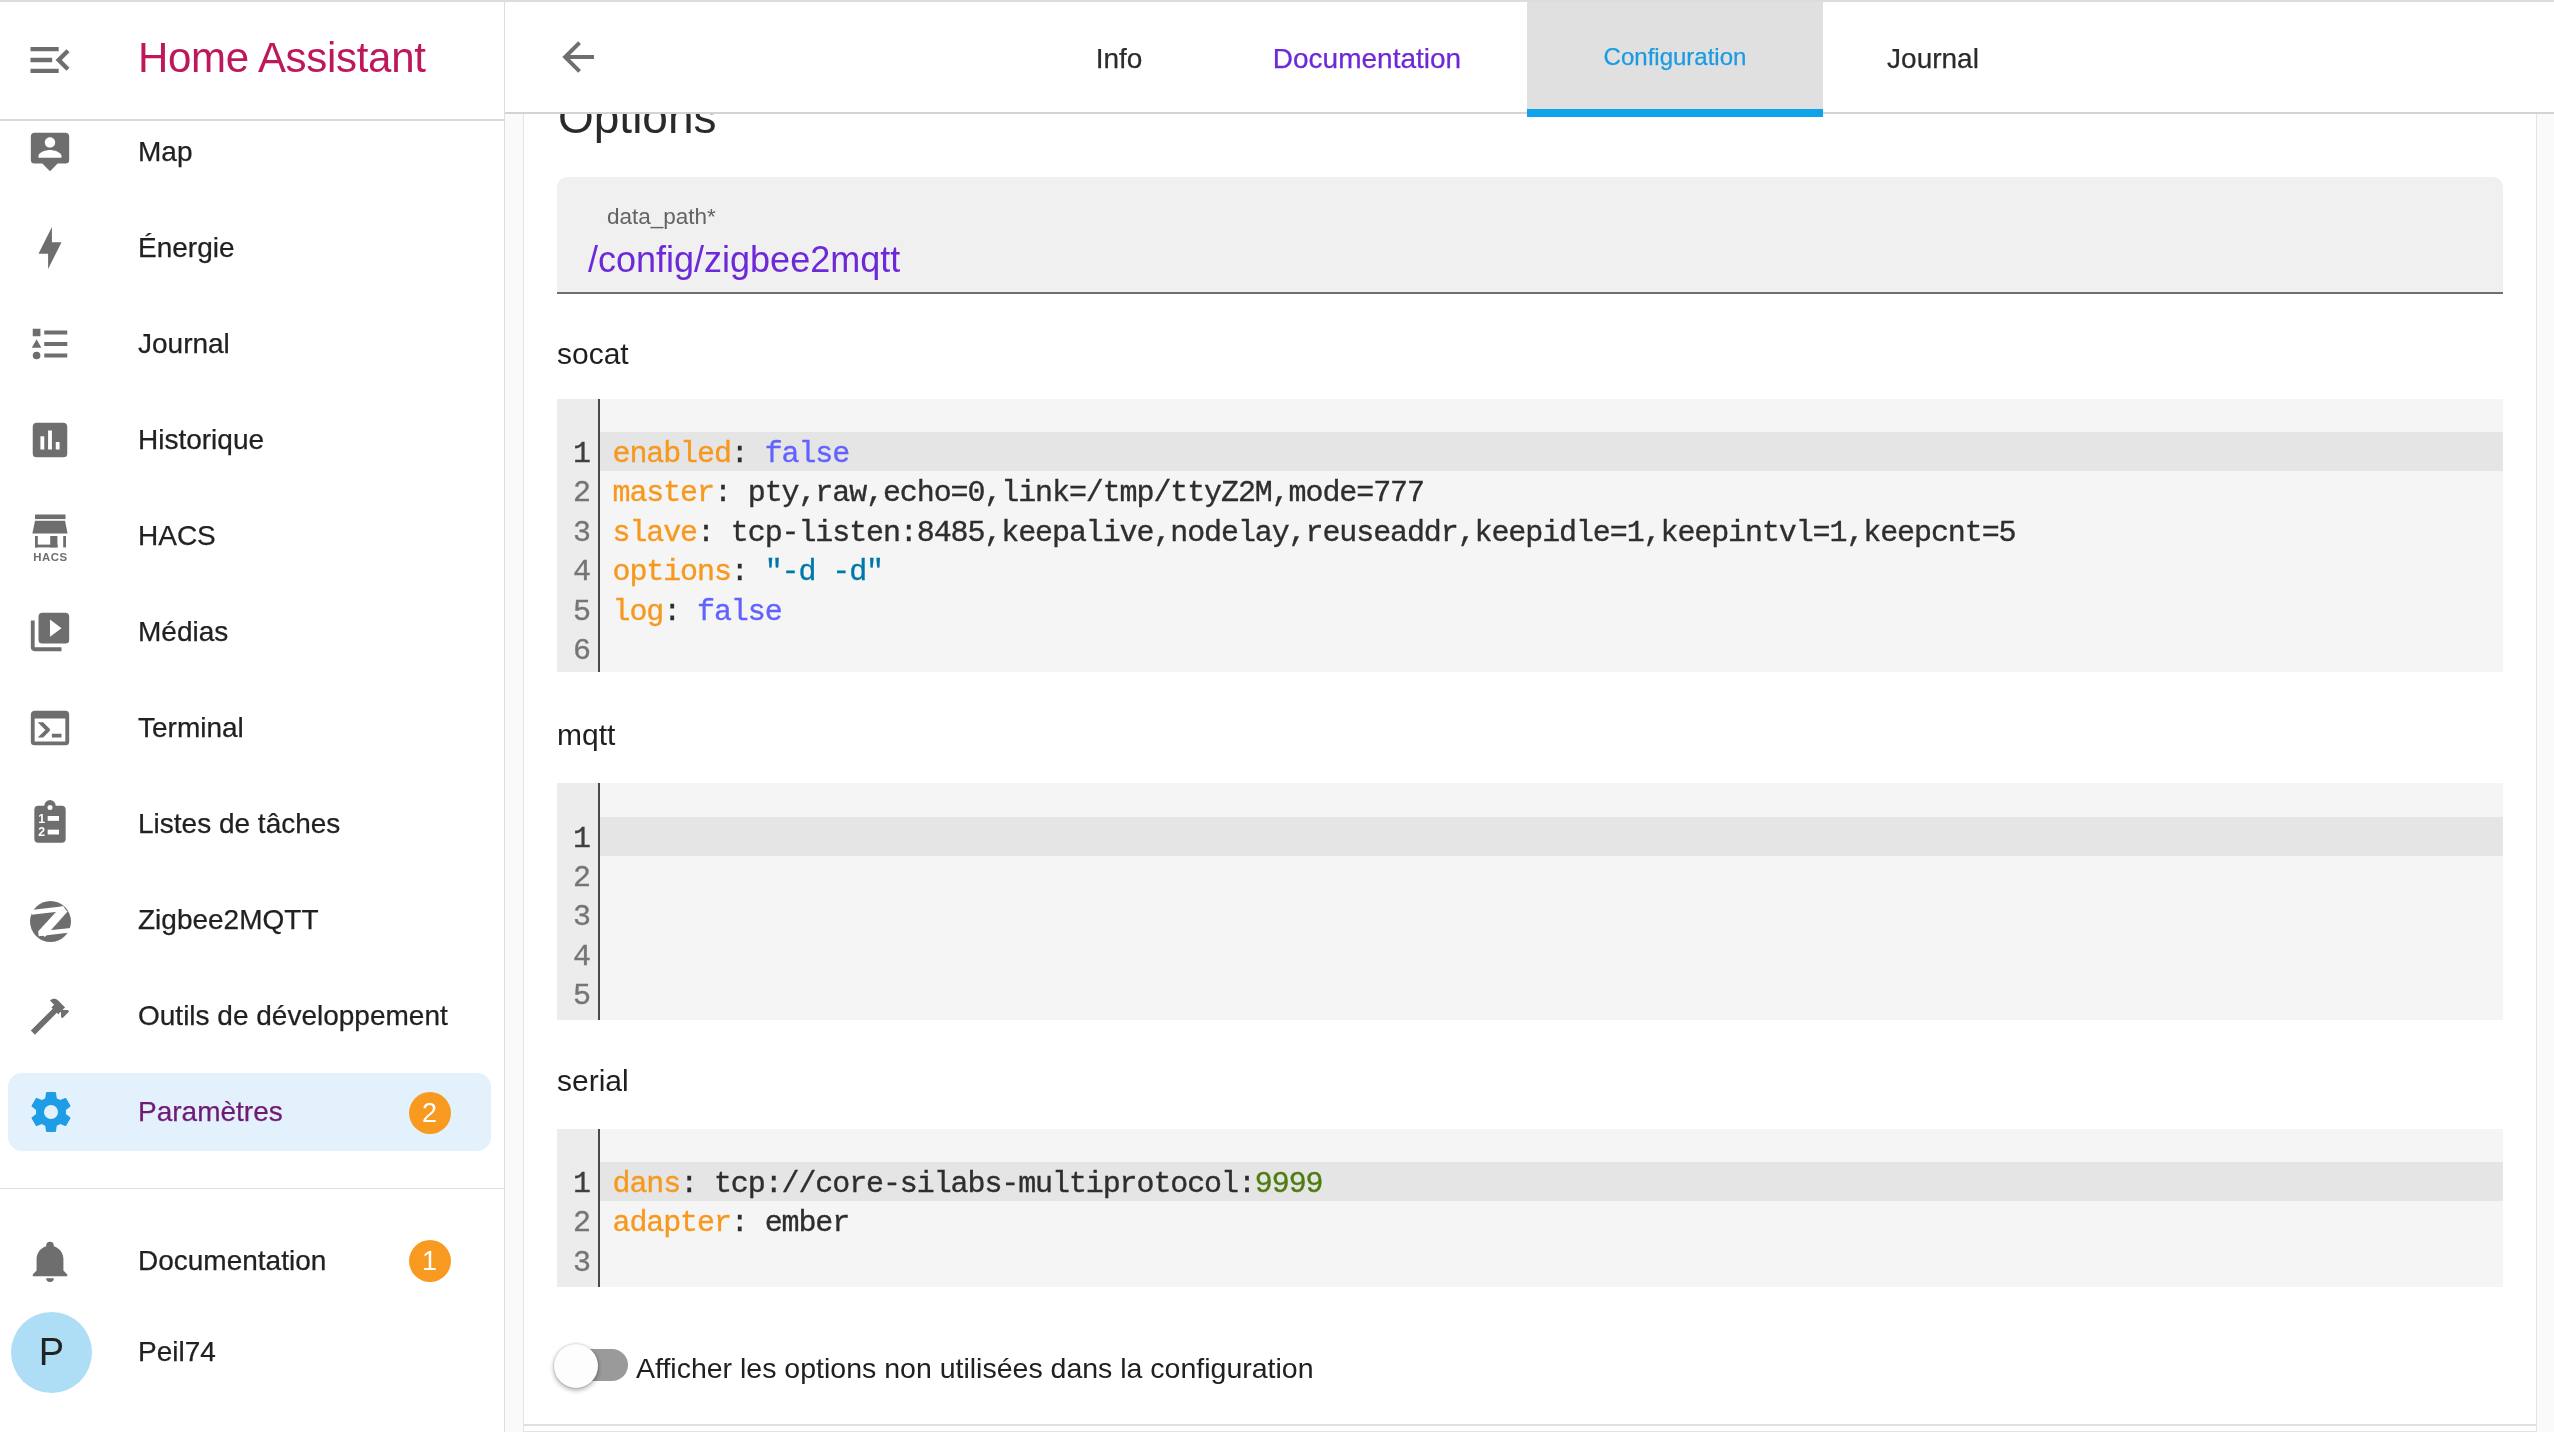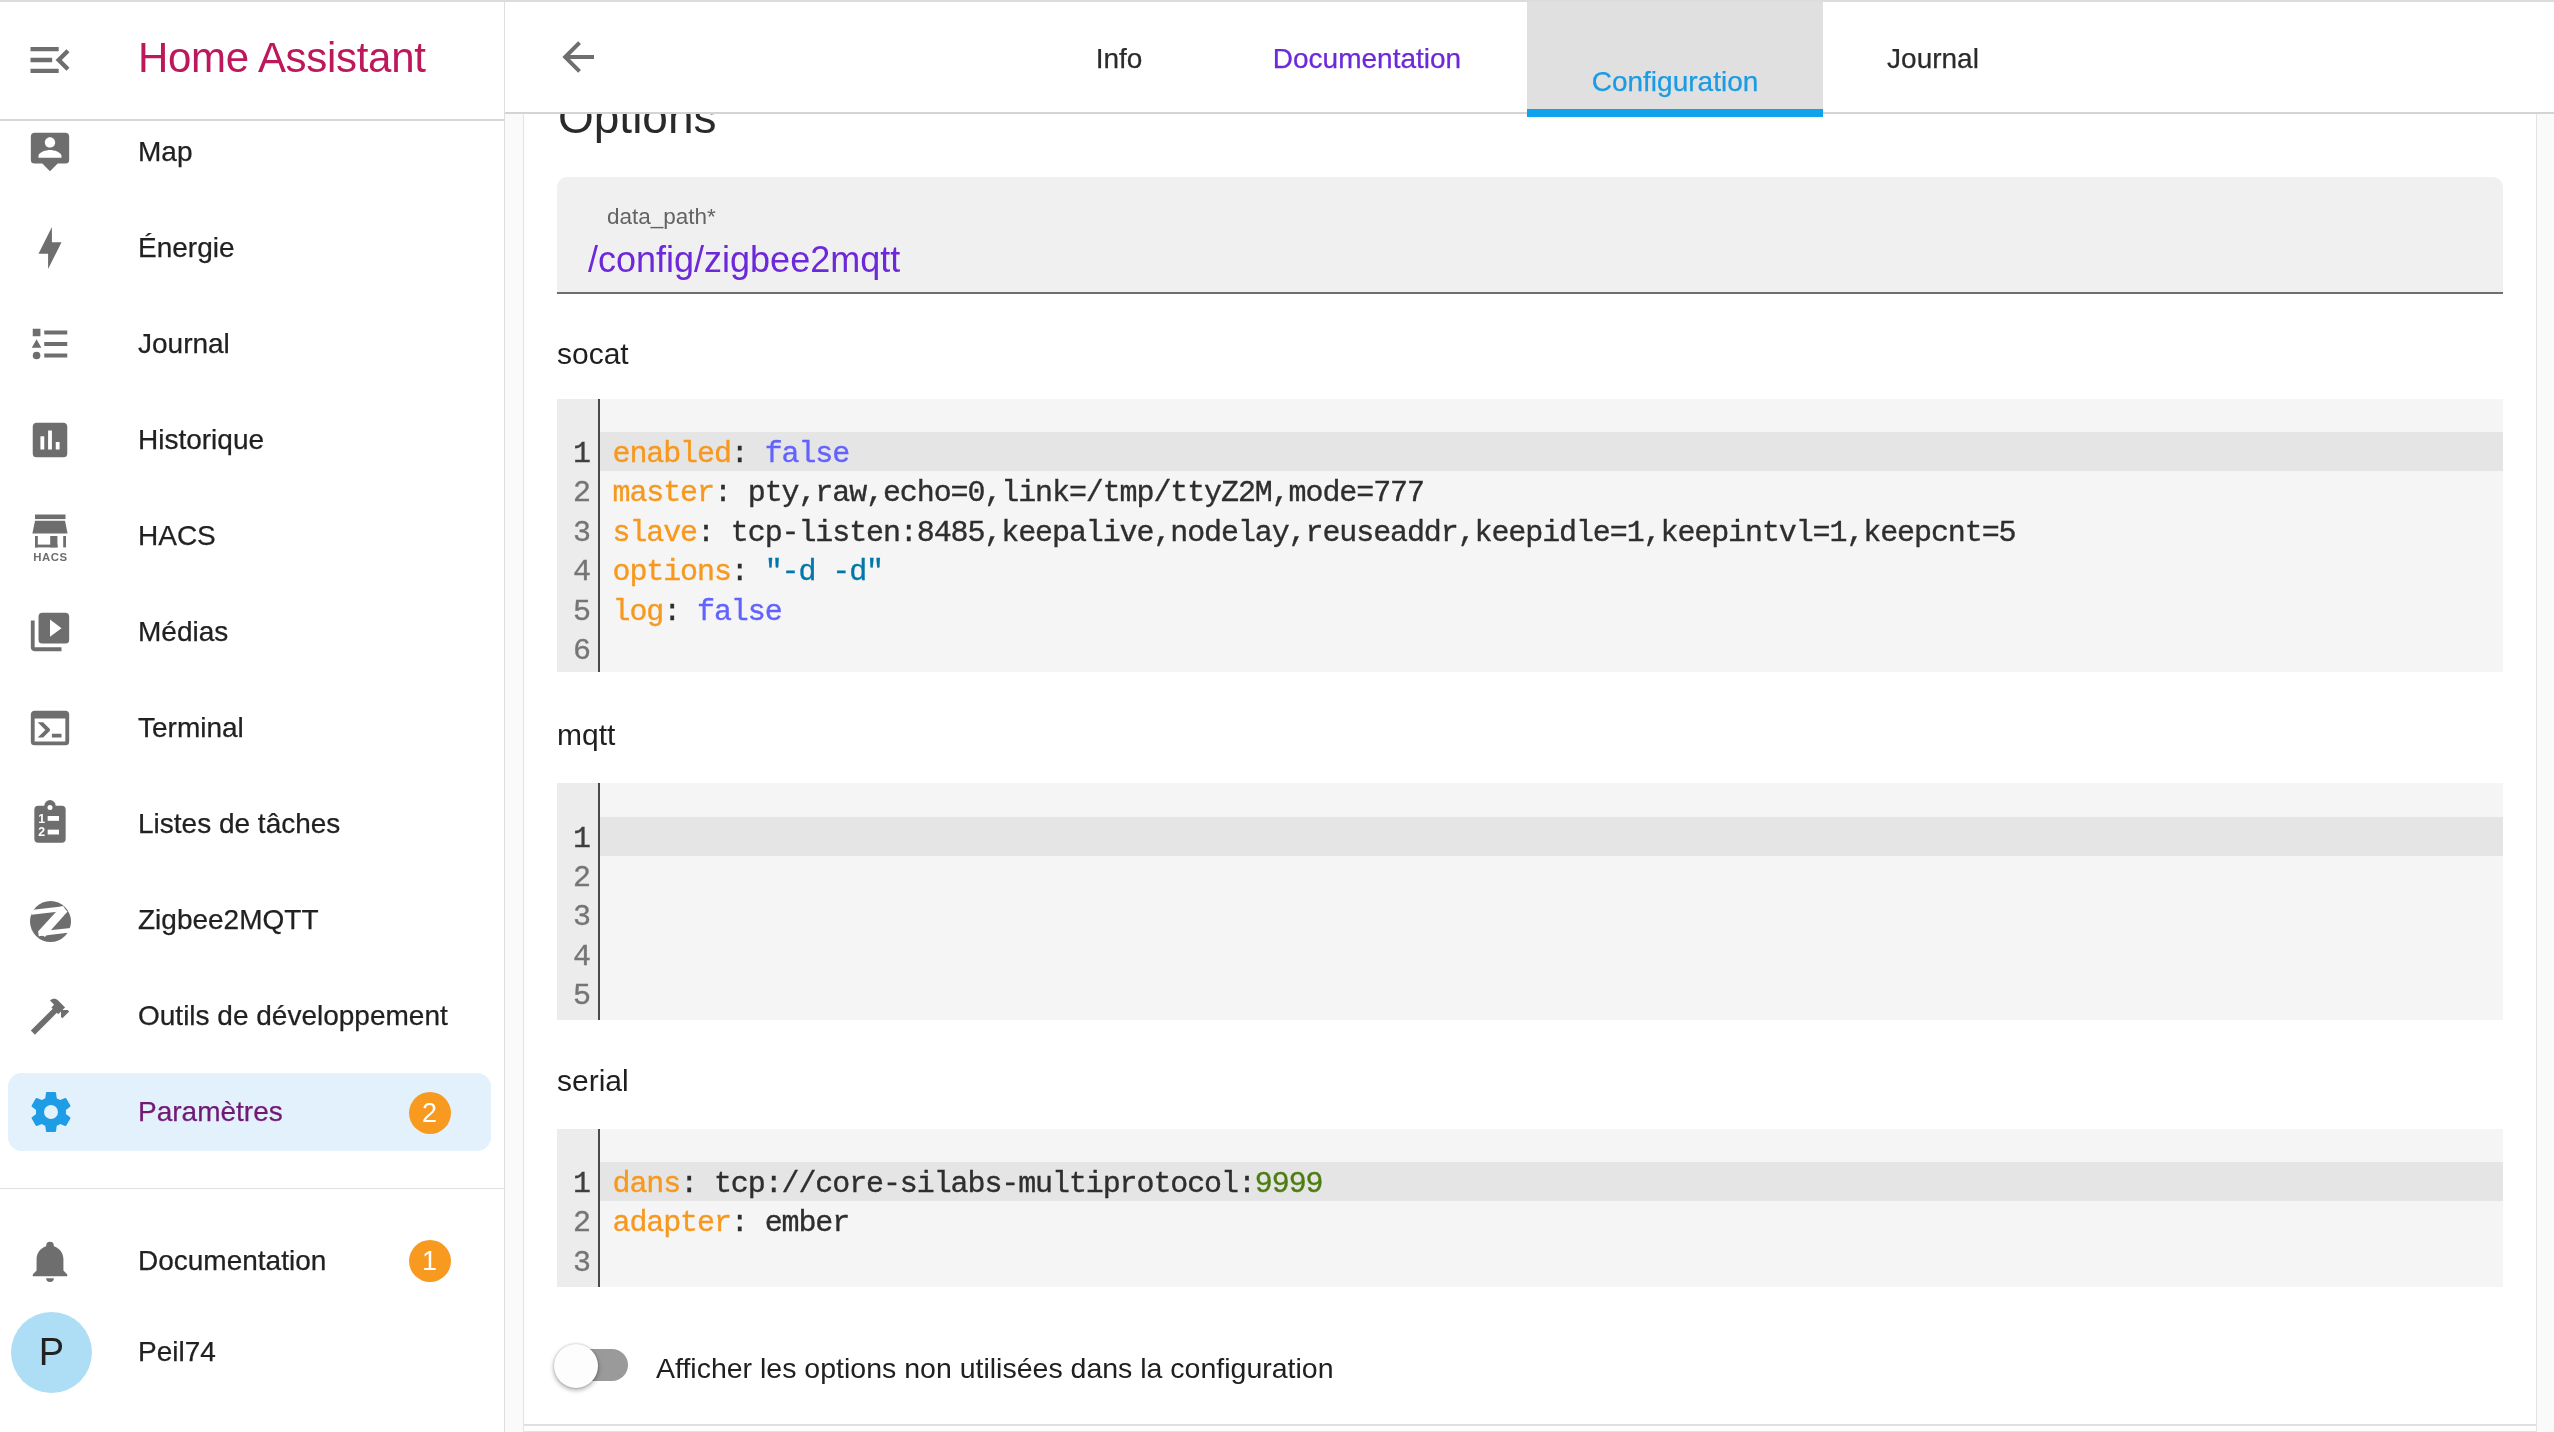--- a/index.html
+++ b/index.html
@@ -75,37 +75,37 @@
   <pre class="nums"><span class="n1">1</span>
 2
 3</pre>
   <pre class="code"><span class="k">dans</span>: tcp://core-silabs-multiprotocol:<span class="n">9999</span>
 <span class="k">adapter</span>: ember
 </pre>
 </div>
 
   <div class="abs" style="left:557px; top:1349px; width:71px; height:32px; background:#9a9a9a; border-radius:16px;"></div>
   <div class="abs" style="left:554px; top:1343.5px; width:44px; height:44px; background:#fdfdfd; border-radius:50%; box-shadow:0 2px 5px rgba(0,0,0,0.35), 0 0 2px rgba(0,0,0,0.2);"></div>
-  <div class="abs" style="left:656px; top:1351.5px; font-size:28.5px; color:#202020;">Afficher les options non utilisées dans la configuration</div>
+  <div class="abs" style="left:636px; top:1351.5px; font-size:28.5px; color:#202020;">Afficher les options non utilisées dans la configuration</div>
 
   <div class="abs" style="left:524px; top:1424px; width:2012px; height:1.5px; background:#e0e0e0;"></div>
 
   <div class="abs" id="toolbar" style="left:505px; top:0; width:2049px; height:113px; background:#fff;"></div>
   <div class="abs" style="left:505px; top:112px; width:2049px; height:1.5px; background:#d4d4d4;"></div>
 
   <div class="abs" style="left:1527px; top:0; width:296px; height:113px; background:#e0e0e0;"></div>
   <div class="abs" style="left:1527px; top:109px; width:296px; height:8px; background:#0fa3ec;"></div>
 
   <svg class="abs" style="left:554px; top:33px;" width="48" height="48" viewBox="0 0 24 24">
       <path fill="#6f6f6f" d="M20,11V13H8L13.5,18.5L12.08,19.92L4.16,12L12.08,4.08L13.5,5.5L8,11H20Z"></path>
     </svg>
 
   <div class="abs tab" style="left:1019px; top:43px; width:200px; text-align:center; font-size:28px; color:#2b2b2b;">Info</div>
   <div class="abs tab" style="left:1217px; top:43px; width:300px; text-align:center; font-size:28px; color:#6d28d9;">Documentation</div>
-  <div class="abs tab" style="left:1527px; top:43px; width:296px; text-align:center; font-size:28px; color:#1a9be3;margin-top:23px;">Configuration</div>
+  <div class="abs tab" style="left:1527px; top:43px; width:296px; text-align:center; font-size:24px; color:#1a9be3;">Configuration</div>
   <div class="abs tab" style="left:1783px; top:43px; width:300px; text-align:center; font-size:28px; color:#2b2b2b;">Journal</div>
 
   <div class="abs" id="sidebar" style="left:0; top:0; width:505px; height:1432px; background:#fff; border-right:1px solid #dedede;"></div>
 
   <div class="abs" style="left:0; top:119px; width:505px; height:1.5px; background:#d8d8d8;"></div>
   <svg class="abs" style="left:24px; top:34px;" width="52" height="52" viewBox="0 0 24 24">
       <path fill="#6e6e6e" d="M21,15.61L19.59,17L14.58,12L19.59,7L21,8.39L17.44,12L21,15.61M3,6H16V8H3V6M3,13V11H13V13H3M3,18V16H16V18H3Z"></path>
     </svg>
   <div class="abs" style="left:138px; top:35px; font-size:42px; line-height:46px; letter-spacing:-0.3px; color:#be185d;">Home Assistant</div>
 

